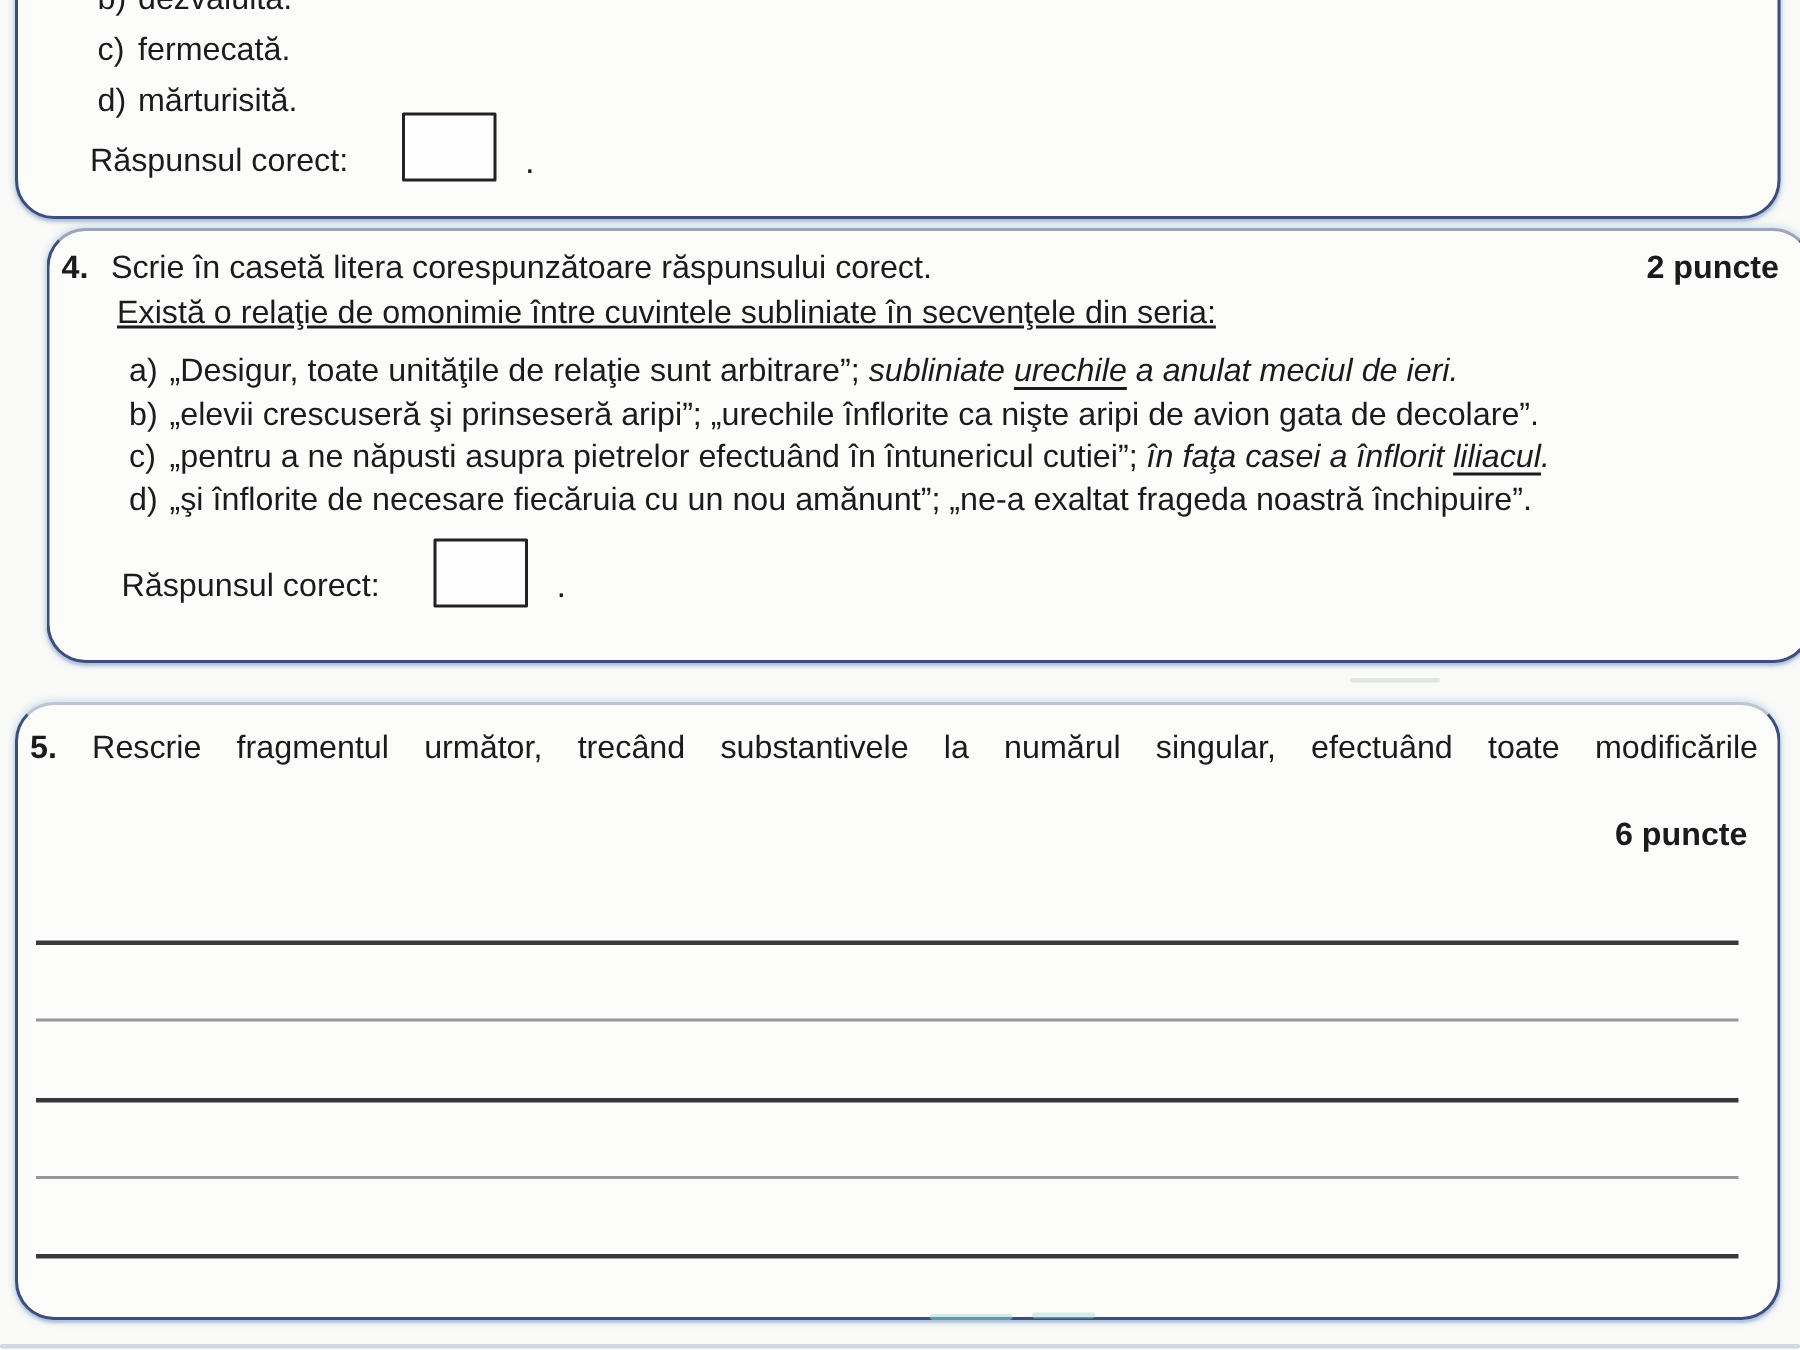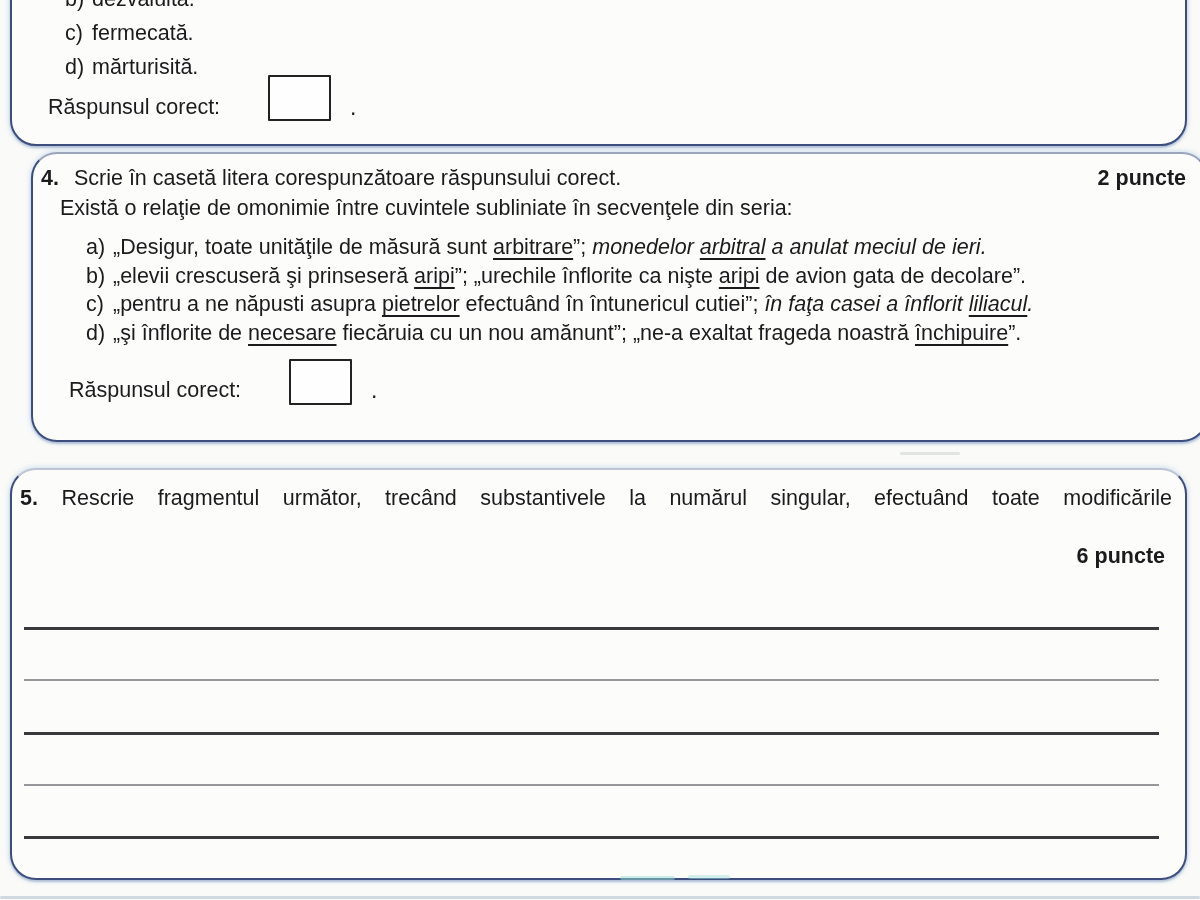--- a/index.html
+++ b/index.html
@@ -21,33 +21,33 @@
   }
   #box1{left:10px;top:-80px;width:1173px;height:222px;}
   #box2{left:10px;top:152px;width:1173px;height:286px;border-top-color:rgba(61,78,126,0.5);margin-left:21px;}
   #box3{left:10px;top:468px;width:1173px;height:408px;border-top-color:rgba(61,78,126,0.32);}
 
   .opt{position:absolute;left:53px;right:14px;line-height:26px;white-space:nowrap;}
   .opt-label{display:inline-block;width:27px;}
   .q-header{position:absolute;left:8px;right:20px;line-height:26px;}
   .q-number{font-weight:bold;margin-right:15px;}
   .points{position:absolute;right:0;top:0;font-weight:bold;}
-  .intro{position:absolute;left:27px;line-height:26px;white-space:nowrap;}
+  .intro{position:absolute;left:45px;line-height:26px;white-space:nowrap;text-decoration:underline;}
 
-  .answer-label{position:absolute;left:36px;line-height:26px;text-align:center;}
+  .answer-label{position:absolute;left:48px;line-height:26px;text-align:center;}
   .answer-box{
     position:absolute;left:256px;width:63px;height:46px;
     background:#fefefe;border:2.8px solid #222222;border-radius:1px;
     box-sizing:border-box;text-align:center;line-height:42px;
   }
   .answer-period{position:absolute;left:338px;line-height:26px;font-size:23px;}
 
   .seg-b{font-weight:bold;}
   .seg-i{font-style:italic;}
-  .seg-u{text-decoration:underline;text-decoration-thickness:1.8px;text-underline-offset:3.5px;}
+  .seg-u{text-decoration-thickness:1.8px;text-underline-offset:3.5px;}
   .seg-iu{font-style:italic;text-decoration:underline;text-decoration-thickness:1.8px;text-underline-offset:3.5px;}
 
   .para-line{position:absolute;left:8px;width:1152px;line-height:28px;}
   .justify-full{text-align:justify;text-align-last:justify;}
 
   #writing-area{position:absolute;left:12px;top:157px;width:1135px;height:215px;}
   .rule{position:absolute;left:0;width:100%;}
   .rule.dark{height:3px;background:#39393d;}
   .rule.light{height:2px;background:#96969b;}
 
@@ -75,21 +75,21 @@
 <div class="artifact" style="left:270px;top:154px;width:30px;height:3px;background:rgba(170,185,175,0.40);"></div>
 
 <div class="qbox" id="box2">
   <div class="q-header" style="top:11px">
     <span class="q-number">4.</span><span class="q-prompt">Scrie în casetă litera corespunzătoare răspunsului corect.</span>
     <span class="points">2 puncte</span>
   </div>
   <div class="intro" style="top:41px">Există o relaţie de omonimie între cuvintele subliniate în secvenţele din seria:</div>
 
   <div class="opt" style="top:80px">
-    <span class="opt-label">a)</span><span class="opt-text"><span class="seg-n">„Desigur, toate unităţile de măsură sunt </span><span class="seg-u">arbitrare</span><span class="seg-n">”; </span><span class="seg-i">monedelor </span><span class="seg-iu">arbitral</span><span class="seg-i"> a anulat meciul de ieri.</span></span>
+    <span class="opt-label">a)</span><span class="opt-text"><span class="seg-n">„Desigur, toate unităţile de relaţie sunt </span><span class="seg-u">arbitrare</span><span class="seg-n">”; </span><span class="seg-i">subliniate </span><span class="seg-iu">urechile</span><span class="seg-i"> a anulat meciul de ieri.</span></span>
   </div>
   <div class="opt" style="top:109px">
     <span class="opt-label">b)</span><span class="opt-text"><span class="seg-n">„elevii crescuseră şi prinseseră </span><span class="seg-u">aripi</span><span class="seg-n">”; „urechile înflorite ca nişte </span><span class="seg-u">aripi</span><span class="seg-n"> de avion gata de decolare”.</span></span>
   </div>
   <div class="opt" style="top:137px">
     <span class="opt-label">c)</span><span class="opt-text"><span class="seg-n">„pentru a ne năpusti asupra </span><span class="seg-u">pietrelor</span><span class="seg-n"> efectuând în întunericul cutiei”; </span><span class="seg-i">în faţa casei a înflorit </span><span class="seg-iu">liliacul</span><span class="seg-i">.</span></span>
   </div>
   <div class="opt" style="top:166px">
     <span class="opt-label">d)</span><span class="opt-text"><span class="seg-n">„şi înflorite de </span><span class="seg-u">necesare</span><span class="seg-n"> fiecăruia cu un nou amănunt”; „ne-a exaltat frageda noastră </span><span class="seg-u">închipuire</span><span class="seg-n">”.</span></span>
   </div>

